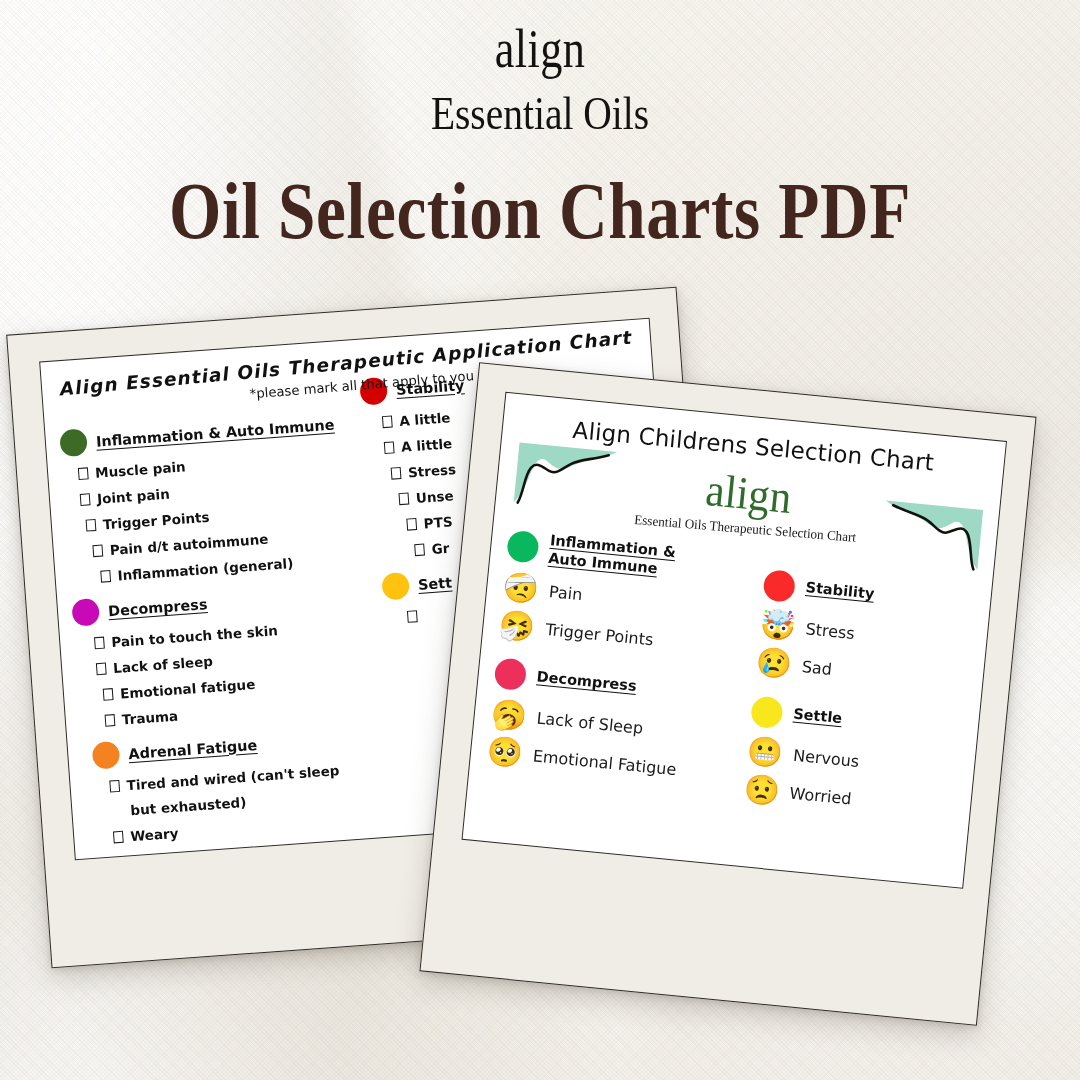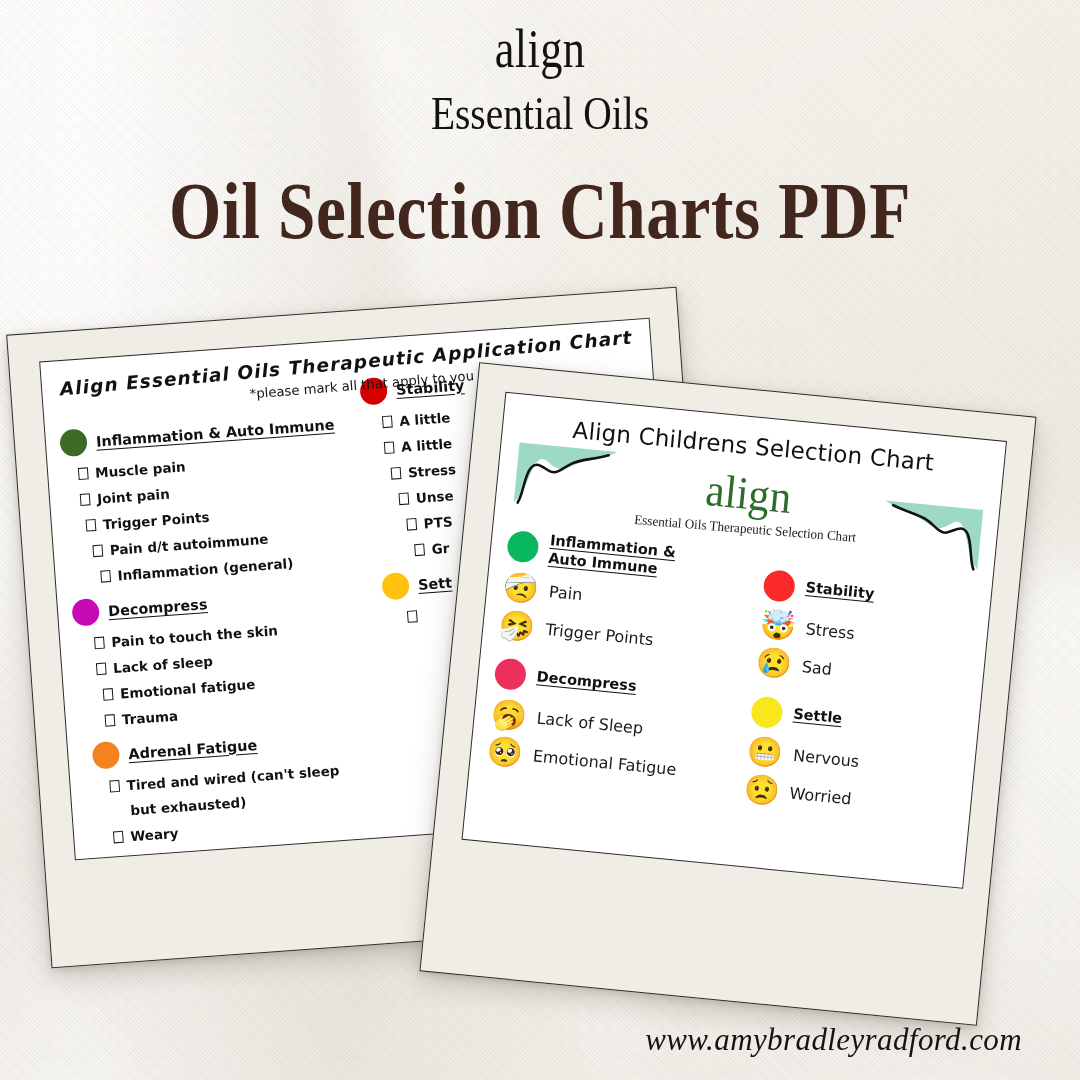--- a/index.html
+++ b/index.html
@@ -406,15 +406,14 @@
                 <span class="cc-label">Worried</span>
               </div>
             </div>
           </div>
 
         </div>
       </div>
     </div>
   </div>
 
-  <div class="footer-url">www.amybradleyradford.com</div>
 
 </div>
 
 </body></html>

